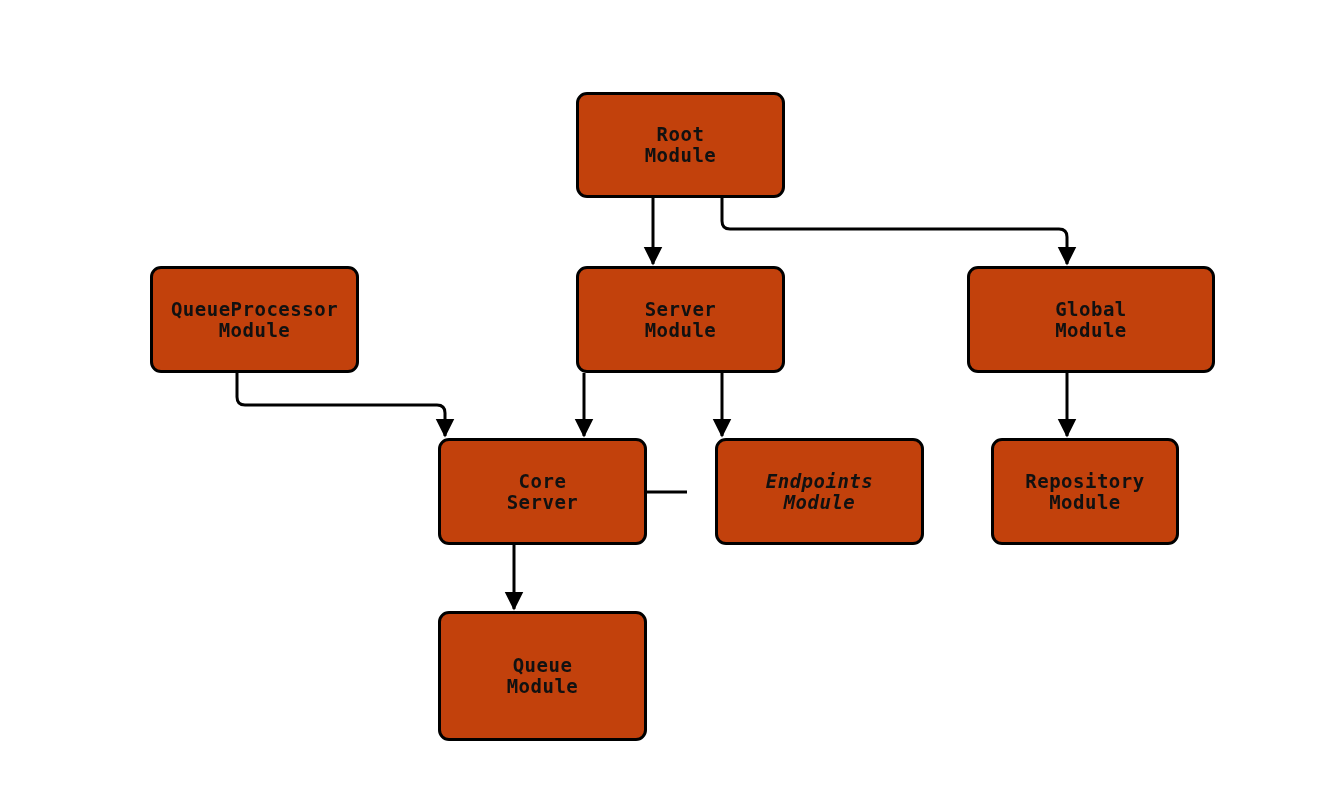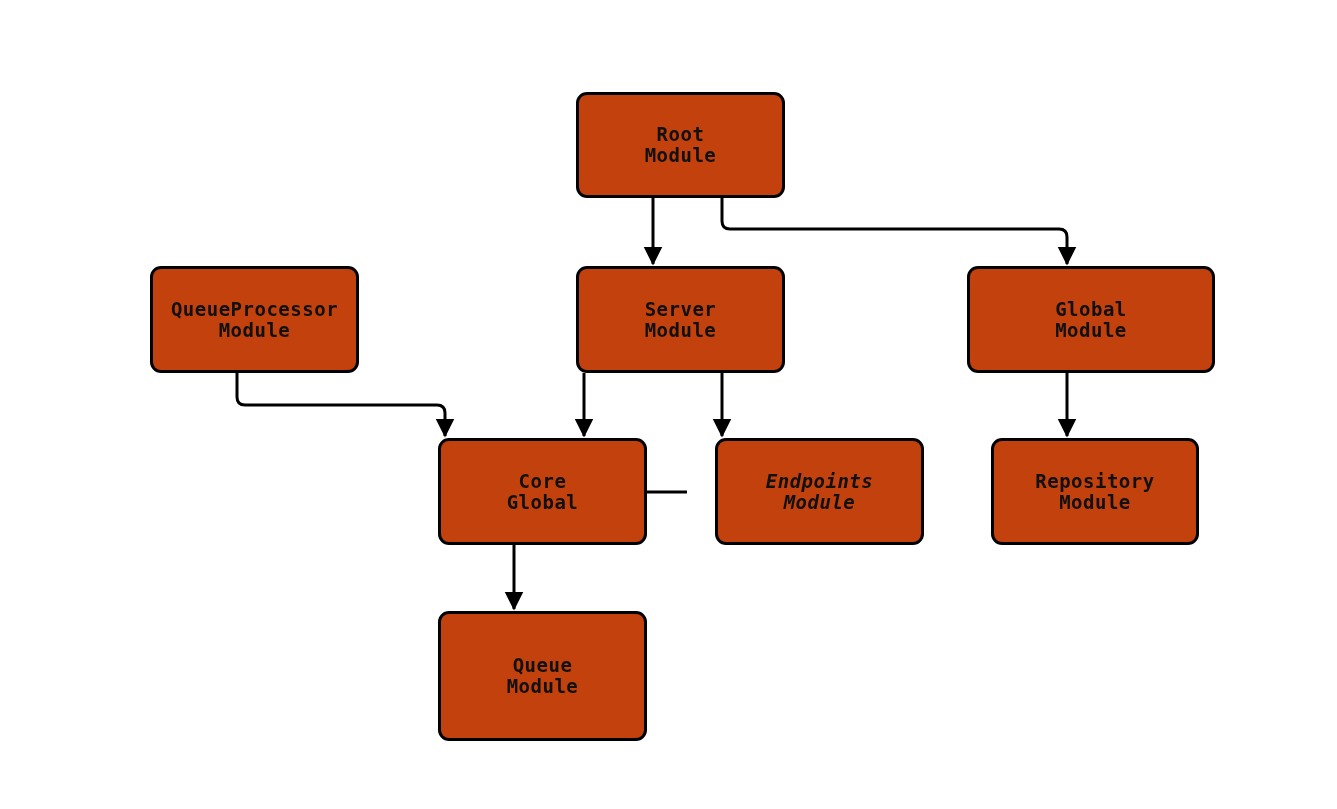--- a/index.html
+++ b/index.html
@@ -47,21 +47,21 @@
     stroke-width: 3;
     fill: none;
   }
   
   #n-root          { left: 548px; top: 92px;  height: 106px; }
   #n-queueprocessor{ left: 122px; top: 266px; }
   #n-server        { left: 548px; top: 266px; }
   #n-global        { left: 939px; top: 266px; width: 248px; }
   #n-core          { left: 410px; top: 438px; }
   #n-endpoints     { left: 687px; top: 438px; font-style: italic; }
-  #n-repository    { left: 963px; top: 438px; width: 208px; }
+  #n-repository    { left: 963px; top: 438px; width: 188px; }
   #n-queue         { left: 410px; top: 611px; height: 130px; }
 </style>
 </head>
 <body>
 
 <div id="canvas">
 
   <svg id="edge-layer" viewBox="0 0 1337 809" xmlns="http://www.w3.org/2000/svg">
     <defs>
       <marker id="arrowhead" viewBox="0 0 10 10" refX="9.2" refY="5" markerWidth="19" markerHeight="21" orient="auto" markerUnits="userSpaceOnUse">
@@ -92,21 +92,21 @@
   <div class="node" id="n-server">Server
 Module</div>
 
   <div class="node" id="n-global">Global
 Module</div>
 
   <div class="node" id="n-queueprocessor">QueueProcessor
 Module</div>
 
   <div class="node" id="n-core">Core
-Global</div>
+Server</div>
 
   <div class="node" id="n-endpoints">Endpoints
 Module</div>
 
   <div class="node" id="n-repository">Repository
 Module</div>
 
   <div class="node" id="n-queue">Queue
 Module</div>
 

